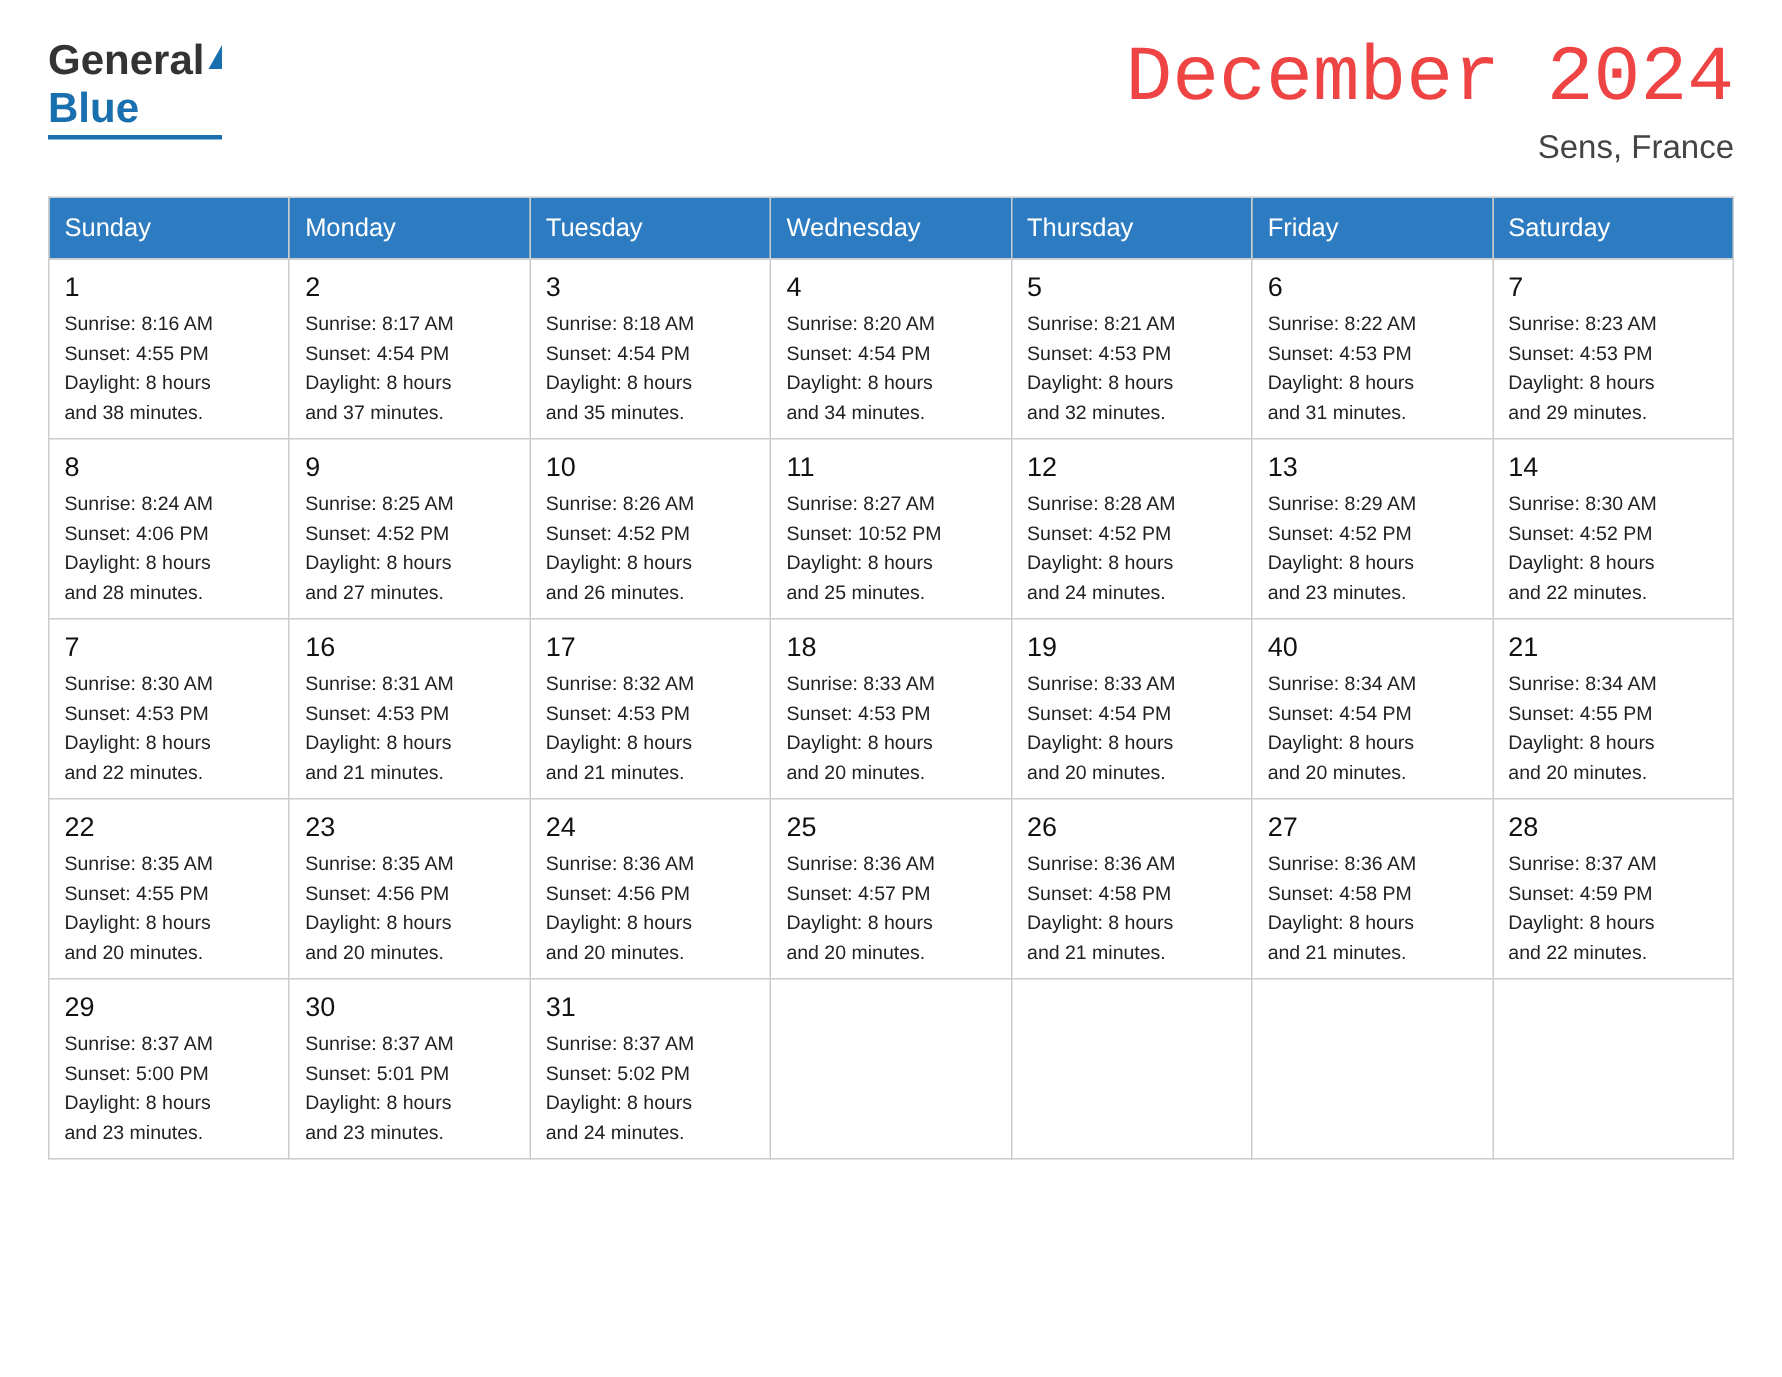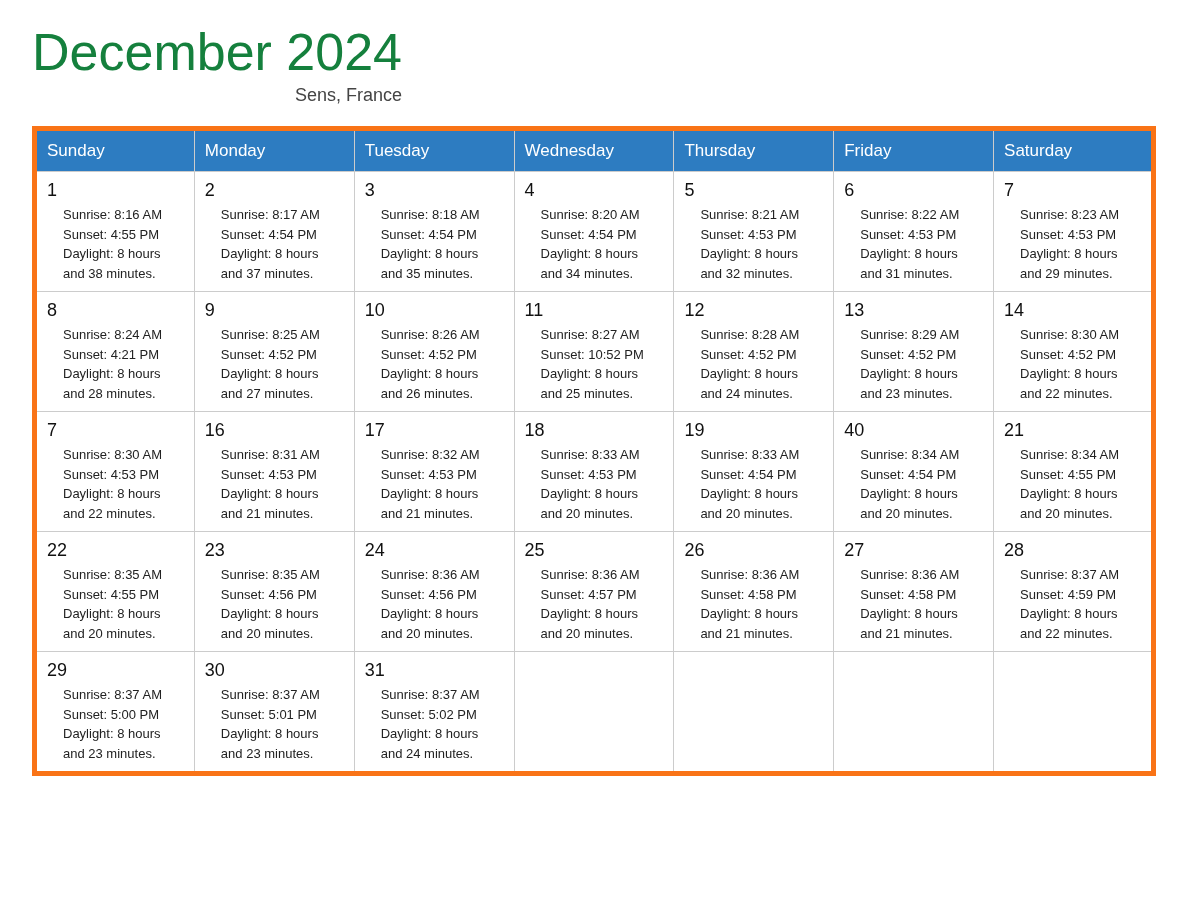--- a/index.html
+++ b/index.html
@@ -20,32 +20,33 @@
       display: flex;
       flex-direction: column;
       align-items: flex-start;
     }
     .header-right {
       text-align: right;
     }
     .month-title {
       font-size: 52px;
       font-weight: normal;
-      color: #15803d;
+      color: #ef4444;
       line-height: 1.1;
+      font-family: Liberation Mono, monospace;
     }
     .location {
-      font-size: 18px;
+      font-size: 22px;
       color: #444;
       margin-top: 4px;
     }
     .calendar {
       width: 100%;
       border-collapse: collapse;
-      border: 5px solid #f97316;
+      border: 1px solid #f97316;
     }
     .calendar th {
       background: #2d7cc1;
       color: #ffffff;
       font-size: 17px;
       font-weight: normal;
       padding: 10px 10px;
       text-align: left;
       border: 1px solid #ccc;
     }
@@ -62,21 +63,20 @@
       font-size: 18px;
       font-weight: normal;
       color: #111;
       margin-bottom: 4px;
       display: block;
     }
     .day-info {
       font-size: 13px;
       line-height: 1.5;
       color: #222;
-      margin-left: 16px;
     }
     .calendar tr td {
       background: #ffffff;
     }
     .calendar tbody tr:nth-child(odd) td {
       background: #ffffff;
     }
     .calendar tbody tr:nth-child(even) td {
       background: #ffffff;
     }
@@ -113,20 +113,30 @@
       height: 3px;
       background: #1a6faf;
       width: 100%;
       margin-top: 2px;
     }
   </style>
 </head>
 <body>
 
 <div class="header">
+  <div class="logo">
+    <div class="logo-row1">
+      <span class="general-text">General</span>
+      <span class="triangle-icon"></span>
+    </div>
+    <div class="blue-text-row">
+      <span class="blue-text">Blue</span>
+    </div>
+    <div class="underline-blue"></div>
+  </div>
   <div class="header-right">
     <div class="month-title">December 2024</div>
     <div class="location">Sens, France</div>
   </div>
 </div>
 
 <table class="calendar">
   <thead>
     <tr>
     <th>Sunday</th>
@@ -187,21 +197,21 @@
           <div class="day-info" style="white-space: pre-line;">Sunrise: 8:23 AM
 Sunset: 4:53 PM
 Daylight: 8 hours
 and 29 minutes.</div>
         </td>
       </tr>
       <tr>
         <td>
           <span class="day-number">8</span>
           <div class="day-info" style="white-space: pre-line;">Sunrise: 8:24 AM
-Sunset: 4:21 PM
+Sunset: 4:06 PM
 Daylight: 8 hours
 and 28 minutes.</div>
         </td>
         <td>
           <span class="day-number">9</span>
           <div class="day-info" style="white-space: pre-line;">Sunrise: 8:25 AM
 Sunset: 4:52 PM
 Daylight: 8 hours
 and 27 minutes.</div>
         </td>

